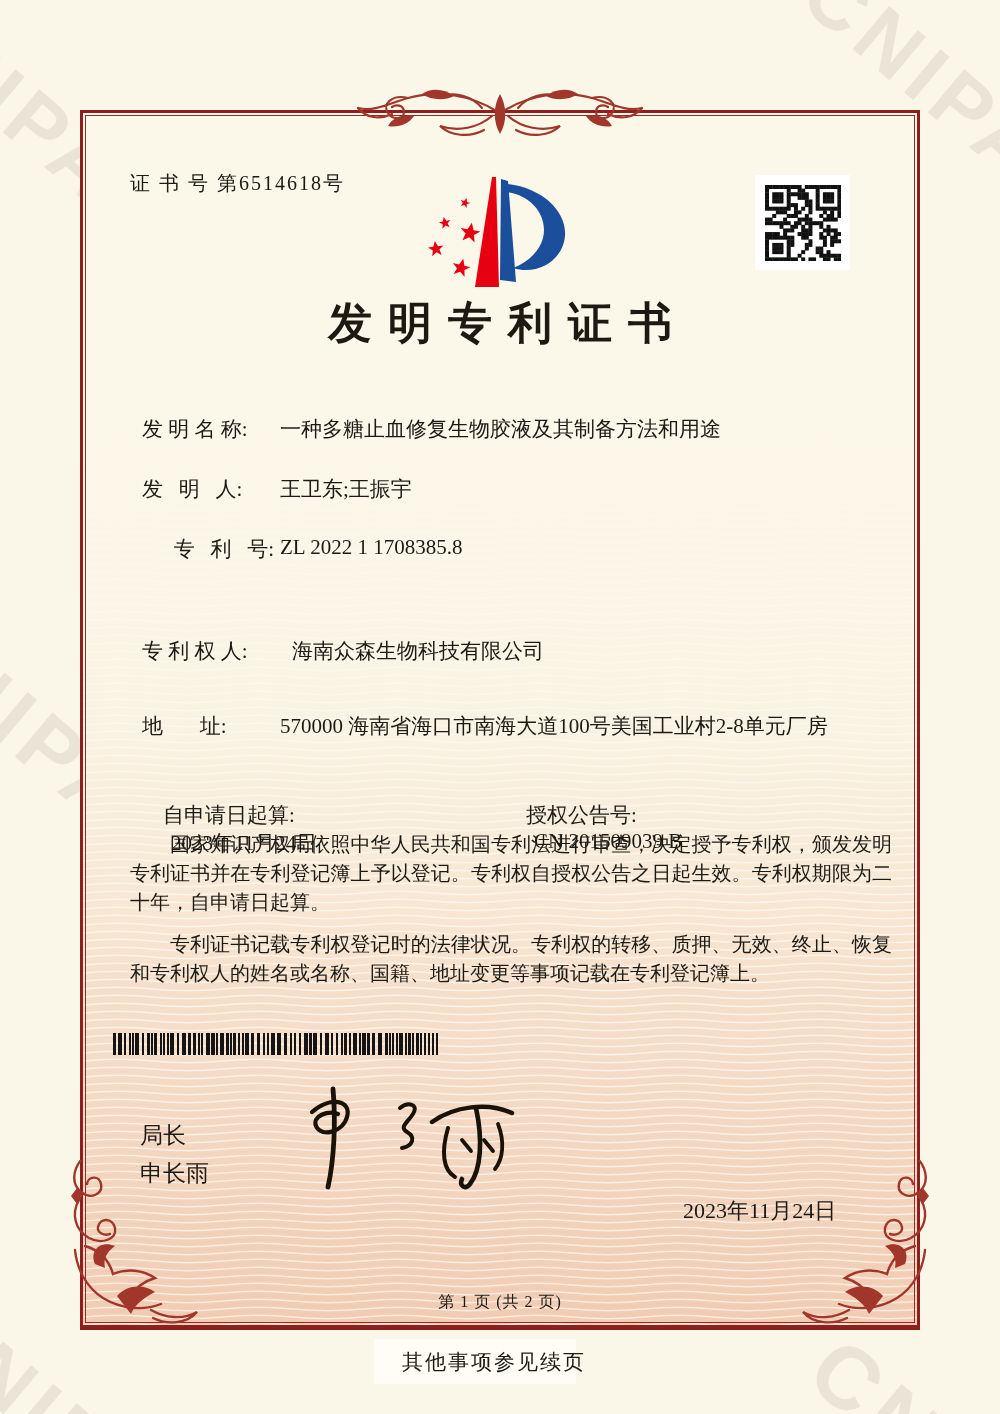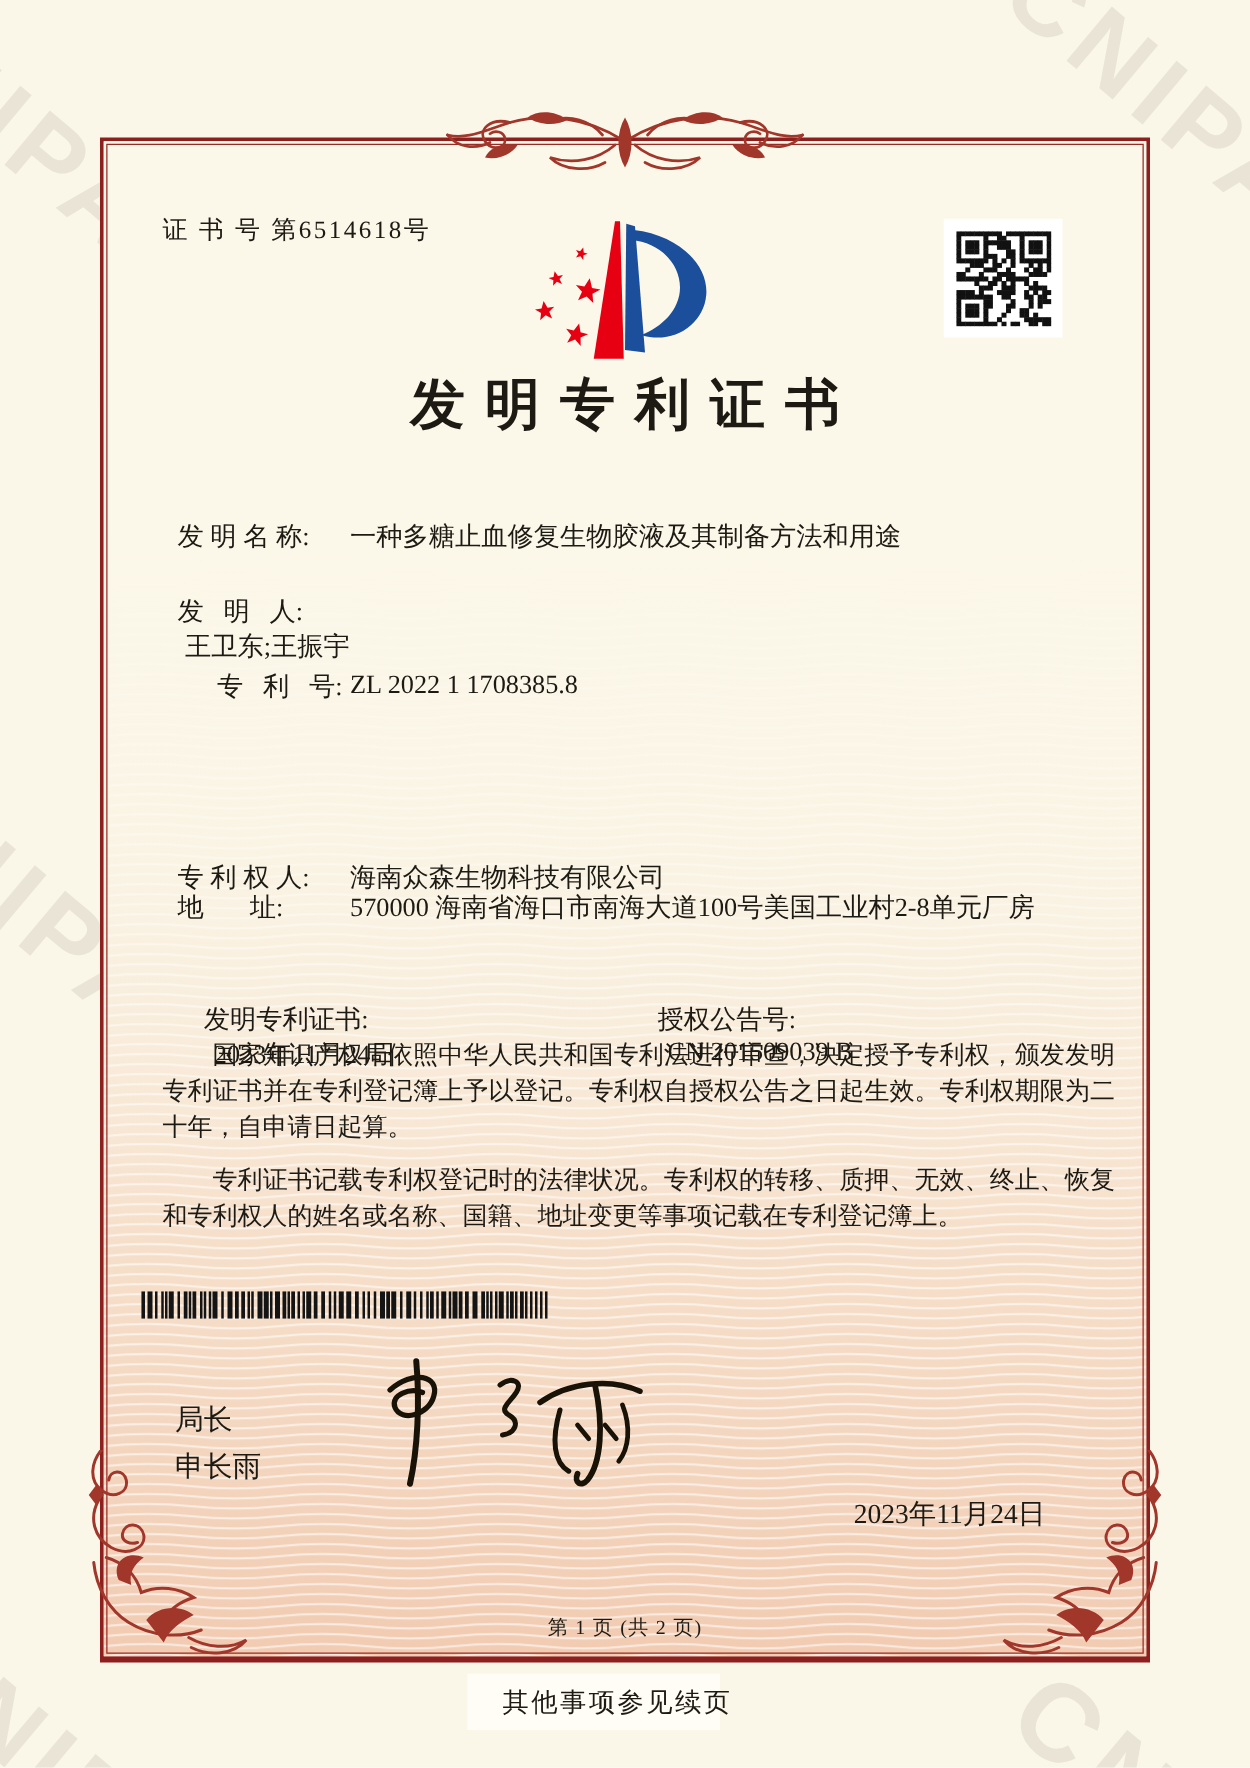--- a/index.html
+++ b/index.html
@@ -386,39 +386,39 @@
         <rect x="72.38" y="72.38" width="4" height="4" fill="#111"></rect>
       </svg>
   </div>
 
   <div class="abs field-row" style="top:415px;">
     <span class="field-label">发 明 名 称:</span>
     <span class="field-value">一种多糖止血修复生物胶液及其制备方法和用途</span>
   </div>
 
   <div class="abs doc-title">发明专利证书</div>
-  <div class="abs field-row" style="top:475px;flex-direction:column;">
+  <div class="abs field-row" style="top:475px;">
     <span class="field-label">发   明   人:</span>
     <span class="field-value">王卫东;王振宇</span>
   </div>
   <div class="abs field-row" style="top:535px;text-align:right;">
     <span class="field-label">专   利   号:</span>
     <span class="field-value">ZL 2022 1 1708385.8</span>
   </div>
-  <div class="abs field-row" style="top:688px;">
+  <div class="abs field-row" style="top:637px;gap:12px;">
     <span class="field-label">专 利 权 人:</span>
     <span class="field-value">海南众森生物科技有限公司</span>
   </div>
   <div class="abs field-row" style="top:712px;">
     <span class="field-label">地       址:</span>
     <span class="field-value wrap">570000 海南省海口市南海大道100号美国工业村2-8单元厂房</span>
   </div>
 
   <div class="grant-pair abs" style="left:142px; top:776px;">
-    <span>发明专利证书:</span>
+    <span>自申请日起算:</span>
     <span style="margin-left:8px;">2023年11月24日</span>
   </div>
   <div class="grant-pair abs" style="left:505px; top:776px;">
     <span>授权公告号:</span>
     <span style="margin-left:8px;">CN 201509039 B</span>
   </div>
 
   <div class="abs paras">
     <p>国家知识产权局依照中华人民共和国专利法进行审查，决定授予专利权，颁发发明专利证书并在专利登记簿上予以登记。专利权自授权公告之日起生效。专利权期限为二十年，自申请日起算。</p>
     <p>专利证书记载专利权登记时的法律状况。专利权的转移、质押、无效、终止、恢复和专利权人的姓名或名称、国籍、地址变更等事项记载在专利登记簿上。</p>

